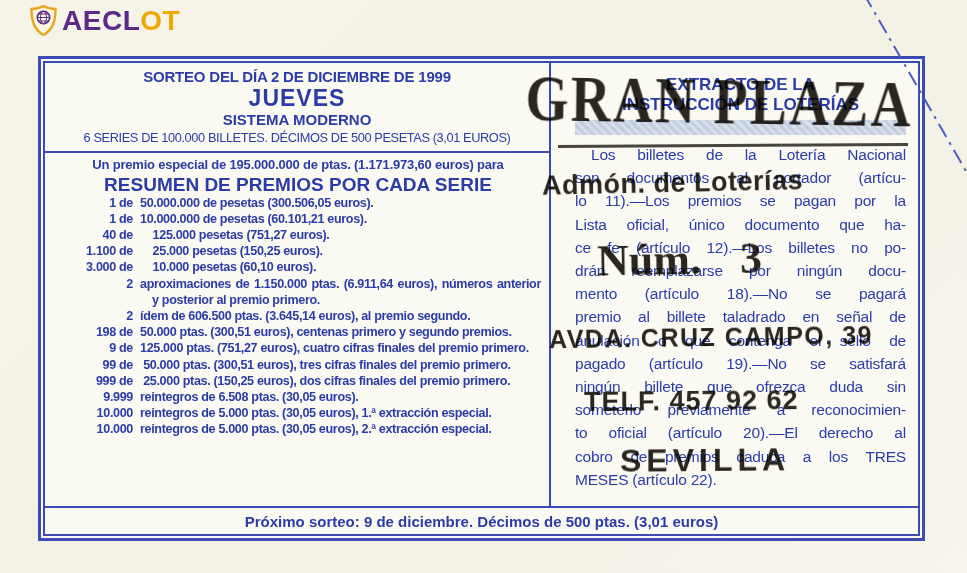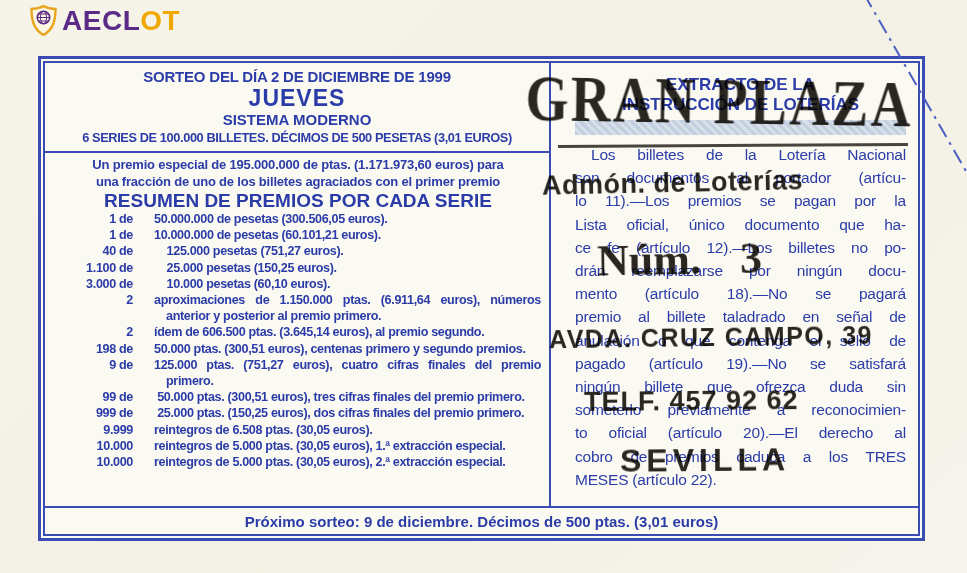--- a/index.html
+++ b/index.html
@@ -15,28 +15,28 @@
           border:3px solid #3a4cb4;background:#fbfaf2;box-sizing:border-box;}
   .ticket-inner{position:absolute;inset:2px;border:2px solid #3a4cb4;}
   .cols{position:absolute;left:0;right:0;top:0;bottom:26px;display:flex;border-radius:13px;}
   .left-col{width:506px;flex:none;border-right:2px solid #3a4cb4;box-sizing:border-box;color:#2b3ca8;}
   .right-col{flex:1;box-sizing:border-box;padding:12px 12px 0 24px;color:#2b3ca8;position:relative;}
   
   .lh{border-bottom:2px solid #3a4cb4;text-align:center;padding:4px 2px 4px 2px;}
   .lh-1{font-size:15px;font-weight:700;letter-spacing:-.2px;line-height:19px;}
   .lh-2{font-size:23px;font-weight:700;letter-spacing:1px;line-height:25px;}
   .lh-3{font-size:15px;font-weight:700;line-height:18px;}
-  .lh-4{font-size:12.8px;font-weight:700;letter-spacing:-.4px;line-height:18px;white-space:nowrap;}
+  .lh-4{font-size:12.8px;font-weight:400;letter-spacing:-.4px;line-height:18px;white-space:nowrap;}
   
   .lbody{padding:4px 8px 0 10px;}
   .special{font-size:13px;font-weight:700;letter-spacing:-.2px;line-height:16.5px;text-align:center;}
   .resumen{font-size:19px;font-weight:700;text-align:center;line-height:19px;margin-top:1px;}
   .plist{margin-top:1px;}
   .prow{display:flex;font-size:12.6px;font-weight:700;letter-spacing:-.35px;line-height:16.2px;}
-  .pn{width:78px;flex:none;text-align:right;padding-right:21px;white-space:nowrap;}
+  .pn{width:78px;flex:none;text-align:right;padding-right:7px;white-space:nowrap;}
   .pt{flex:1;text-align:justify;padding-left:12px;text-indent:-12px;}
   
   .r-title{font-size:17px;font-weight:700;text-align:center;line-height:20px;}
   .band{height:15px;margin-top:5px;
         background:repeating-linear-gradient(45deg,#c3cfdf 0 3px,#d6dfea 3px 6px);}
   .rpara{margin-top:8px;}
   .rline{font-size:15.5px;font-weight:400;letter-spacing:-.2px;line-height:23.2px;
          text-align:justify;text-align-last:justify;white-space:nowrap;}
   .rline.first{text-indent:16px;}
   .rline.last{text-align-last:left;white-space:normal;}
@@ -86,21 +86,20 @@
         <div class="left-col">
           <div class="lh">
             <div class="lh-1">SORTEO DEL DÍA 2 DE DICIEMBRE DE 1999</div>
             <div class="lh-2">JUEVES</div>
             <div class="lh-3">SISTEMA MODERNO</div>
             <div class="lh-4">6 SERIES DE 100.000 BILLETES. DÉCIMOS DE 500 PESETAS (3,01 EUROS)</div>
           </div>
           <div class="lbody">
             <div class="special">
               <div>Un premio especial de 195.000.000 de ptas. (1.171.973,60 euros) para</div>
-              <div>una fracción de uno de los billetes agraciados con el primer premio</div>
             </div>
             <div class="resumen">RESUMEN DE PREMIOS POR CADA SERIE</div>
             <div class="plist">
               <div class="prow">
                   <span class="pn">1 de</span>
                   <span class="pt">50.000.000 de pesetas (300.506,05 euros).</span>
                 </div>
               <div class="prow">
                   <span class="pn">1 de</span>
                   <span class="pt">10.000.000 de pesetas (60.101,21 euros).</span>

